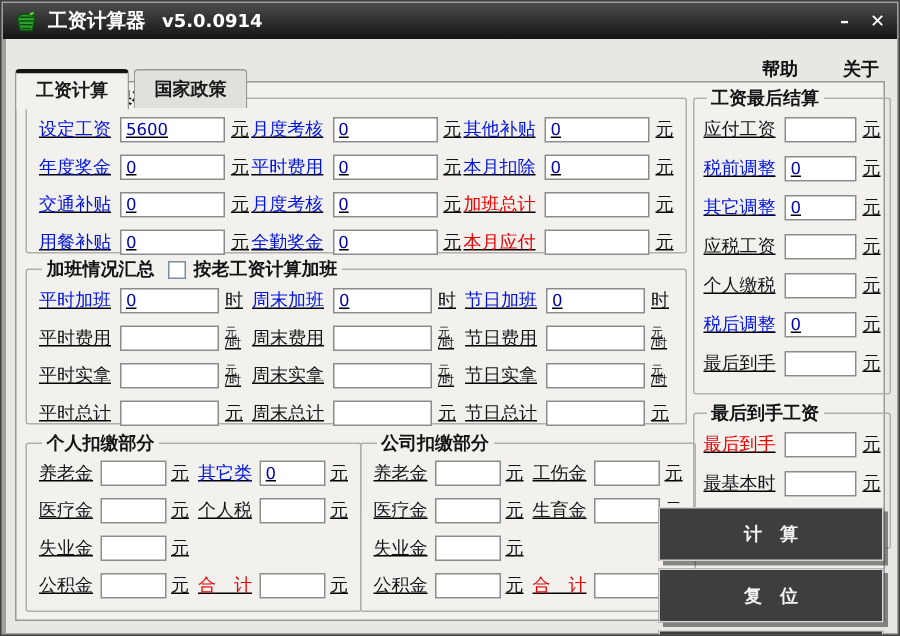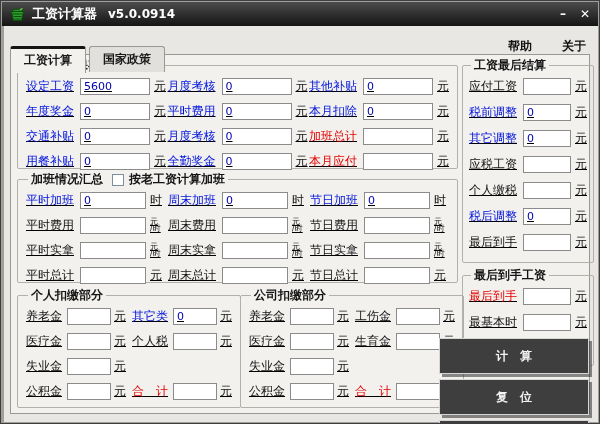--- a/index.html
+++ b/index.html
@@ -48,21 +48,21 @@
   .unit.frac{ font-size:8px; line-height:7px; width:15px; }
   
   #fs-personal{ left:6px; top:2px; width:441px; height:112px; }
   #fs-overtime{ left:6px; top:116px; width:441px; height:112px; }
   #fs-pdeduct{ left:6px; top:232px; width:216px; height:121px; }
   #fs-cdeduct{ left:229px; top:232px; width:218px; height:121px; }
   #fs-settle{ left:451px; top:2px; width:130px; height:206px; padding:3px 6px 4px; }
   #fs-takehome{ left:451px; top:212px; width:130px; height:99px; padding:3px 6px 4px; }
   #fs-settle .col, #fs-takehome .col{ gap:8px; }
   .inp.w70{ width:70px; } .inp.w66{ width:66px; } .inp.w48{ width:48px; } .inp.w44{ width:44px; }
-  .pairrow{ display:flex; align-items:center; gap:6px; height:18px; }
+  .pairrow{ display:flex; align-items:flex-start; gap:6px; height:18px; }
   .pair{ display:flex; align-items:center; gap:3px; }
   
   .btncol{ position:absolute; left:428px; top:283px; width:150px; display:flex;
            flex-direction:column; gap:5px; }
   .abtn{ height:36px; background:#3e3e3e; color:#f2f2f2; font-size:12px; font-weight:bold;
          border:1px solid #d6d6d6; box-shadow:3px 3px 0 rgba(45,45,45,.55);
          display:flex; align-items:center; justify-content:center; cursor:default; }
 </style>
 </head>
 <body>

